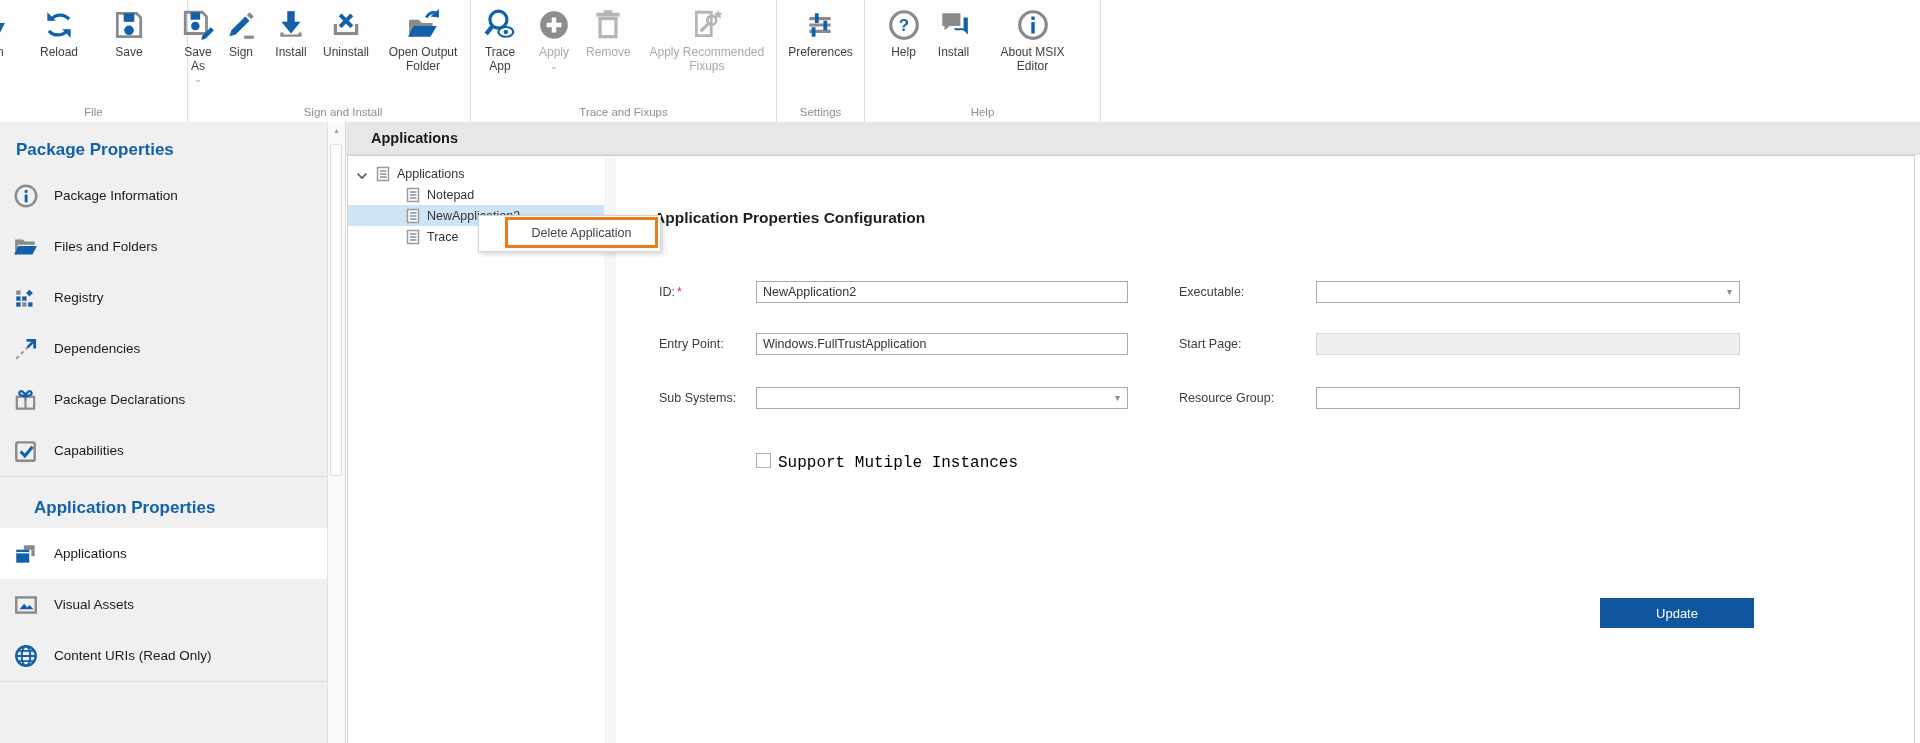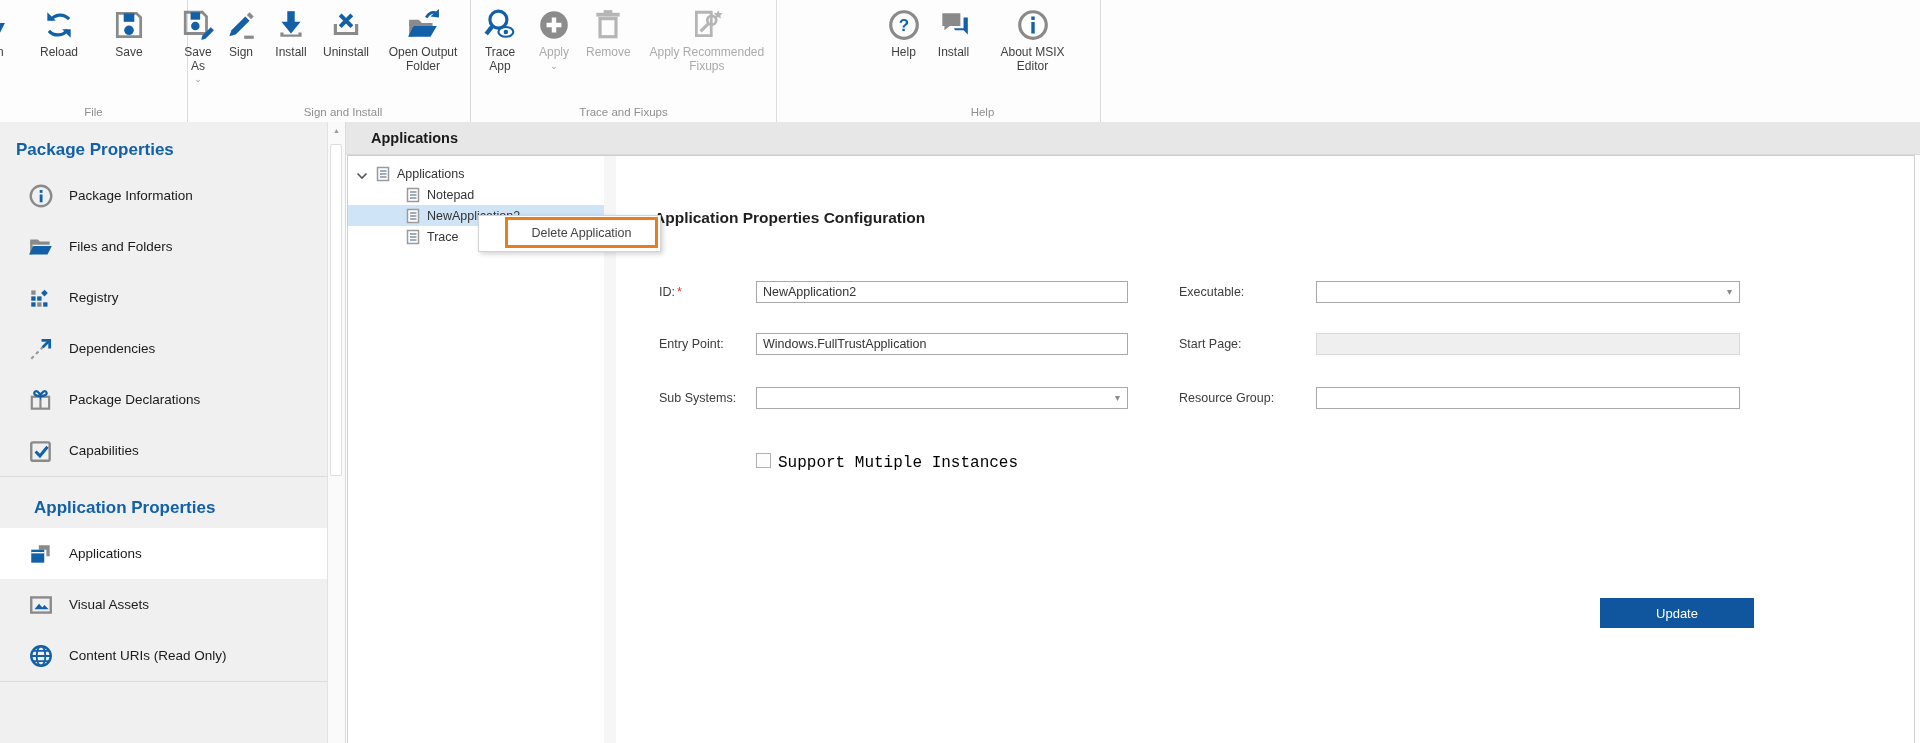--- a/index.html
+++ b/index.html
@@ -23,21 +23,21 @@
   .ritem.disabled .rlb{color:#ababab;}
   .chev{margin-top:2px;font-size:9px;line-height:8px;color:#9a9a9a;}
   .w-narrow{max-width:48px;}
   .w-oof{max-width:102px;}
   .w-fix{max-width:178px;}
   .w-about{max-width:94px;}
   
   .sidebar{position:absolute;left:0;top:122px;width:328px;height:621px;background:#f0f0f0;border-right:1px solid #e2e2e2;box-sizing:border-box;}
   .sb-h{padding:18px 0 10px 16px;font-size:17px;font-weight:bold;color:#1160a8;}
   .sb-h2{padding-top:21px;padding-left:34px;}
-  .sb-item{height:51px;display:flex;align-items:center;padding-left:28px;cursor:default;}
+  .sb-item{height:51px;display:flex;align-items:center;padding-left:13px;cursor:default;}
   .sb-item.selected{background:#ffffff;}
   .sb-item .sic{width:26px;height:26px;flex:0 0 26px;display:flex;align-items:center;justify-content:center;}
   .sb-item .slb{margin-left:15px;font-size:13.5px;color:#1a1a1a;}
   .sb-div{height:1px;background:#dcdcdc;margin:0 0 0 0;}
   
   .sb-scroll{position:absolute;left:328px;top:122px;width:18px;height:621px;background:#fafafa;border-right:1px solid #d9d9d9;box-sizing:border-box;}
   .sb-scroll .up{display:block;text-align:center;padding-top:5px;font-size:7px;color:#9b9b9b;}
   .sb-scroll .thumb{position:absolute;left:2px;right:3px;top:22px;height:330px;background:#ffffff;border:1px solid #dedede;border-radius:2px;}
   
   .main{position:absolute;left:346px;top:122px;width:1574px;height:621px;}
@@ -209,20 +209,36 @@
             <path d="M10 22l8-8" stroke="#b5b5b5" stroke-width="3"></path>
             <circle cx="20.5" cy="11.5" r="4.2" fill="none" stroke="#b5b5b5" stroke-width="2.6"></circle>
             <path d="M26.5 2l1.3 2.6 2.9.4-2.1 2 .5 2.9-2.6-1.4-2.6 1.4.5-2.9-2.1-2 2.9-.4z" fill="#b5b5b5"></path>
           </svg>
       </span>
       <span class="rlb">Apply Recommended Fixups</span>
     </div>
     <span class="glabel">Trace and Fixups</span>
   </div>
 
+  <div class="rgroup g-settings">
+    <div class="ritem">
+      <span class="ric">
+        <svg viewBox="0 0 32 32" width="34" height="34">
+            <g stroke="#8a8a8a" stroke-width="3">
+              <path d="M6 10h20M6 16h20M6 22h20"></path>
+            </g>
+            <g stroke="#1160a8" stroke-width="3.6">
+              <path d="M13 5v9M21 12v9M10 18v9"></path>
+            </g>
+          </svg>
+      </span>
+      <span class="rlb">Preferences</span>
+    </div>
+    <span class="glabel">Settings</span>
+  </div>
 
   <div class="rgroup g-help">
     <div class="ritem">
       <span class="ric">
         <svg viewBox="0 0 32 32" width="34" height="34">
             <circle cx="16" cy="16" r="12.5" fill="none" stroke="#8a8a8a" stroke-width="3"></circle>
             <text x="16" y="21.5" text-anchor="middle" font-size="16" font-weight="bold" fill="#1160a8" font-family="Liberation Sans,sans-serif">?</text>
           </svg>
       </span>
       <span class="rlb">Help</span>

